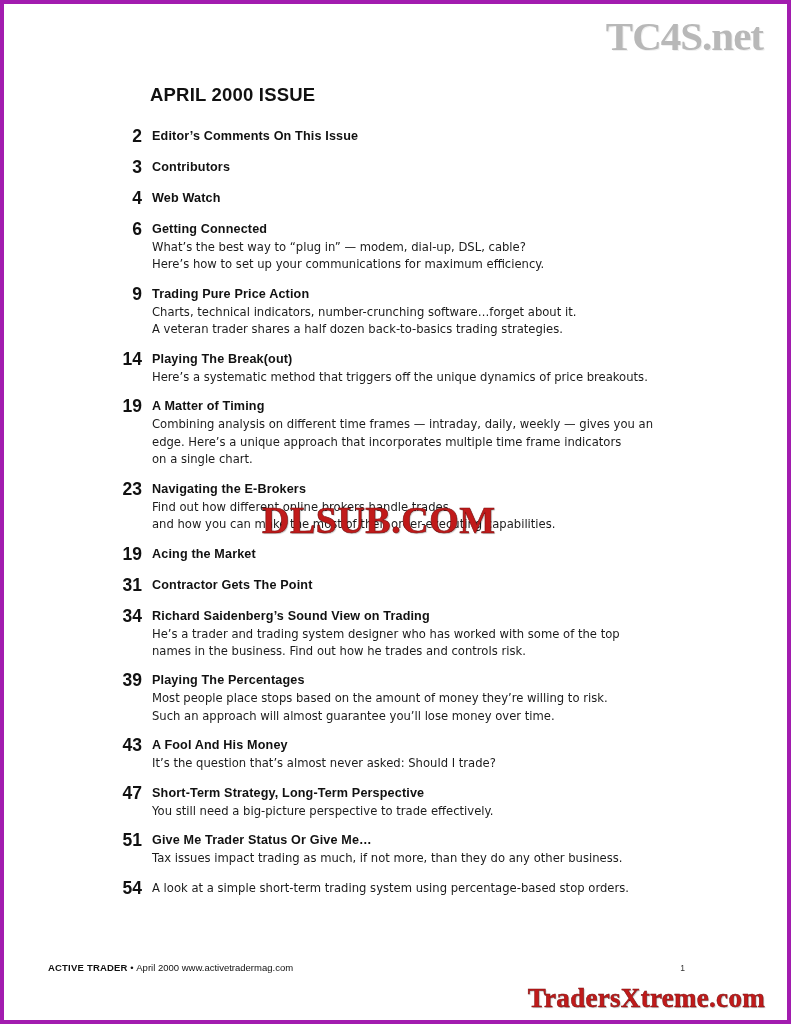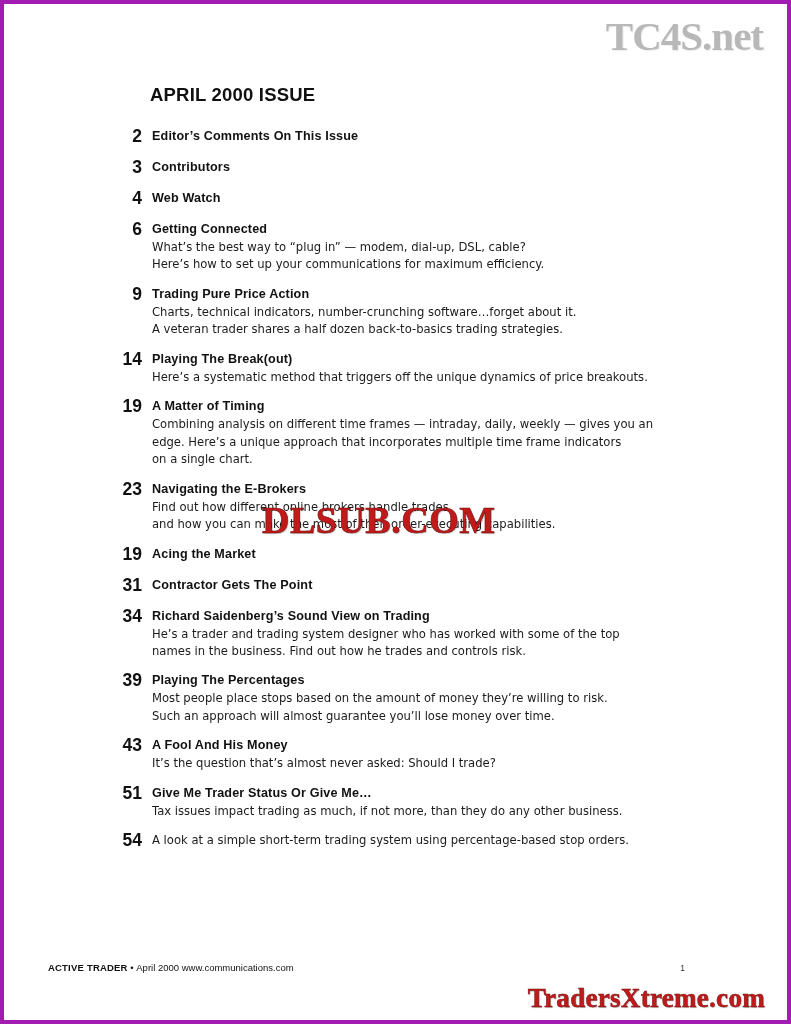--- a/index.html
+++ b/index.html
@@ -252,39 +252,46 @@
     </div>
 
     <div class="entry">
       <div class="pg">43</div>
       <div class="body">
         <div class="ttl">A Fool And His Money</div>
         <div class="desc">It’s the question that’s almost never asked: Should I trade?</div>
       </div>
     </div>
 
+    <div class="entry">
+      <div class="pg">47</div>
+      <div class="body">
+        <div class="ttl">Short-Term Strategy, Long-Term Perspective</div>
+        <div class="desc">You still need a big-picture perspective to trade effectively.</div>
+      </div>
+    </div>
 
     <div class="entry">
       <div class="pg">51</div>
       <div class="body">
         <div class="ttl">Give Me Trader Status Or Give Me…</div>
         <div class="desc">Tax issues impact trading as much, if not more, than they do any other business.</div>
       </div>
     </div>
 
     <div class="entry">
       <div class="pg">54</div>
       <div class="body">
         <div class="desc">A look at a simple short-term trading system using percentage-based stop orders.</div>
       </div>
     </div>
 
   </div>
 
   <div class="footer">
-    <div class="left"><b>ACTIVE TRADER</b>&nbsp;<span>•</span>&nbsp;<span>April 2000</span>&nbsp;<span>www.communications.com</span></div>
+    <div class="left"><b>ACTIVE TRADER</b>&nbsp;<span>•</span>&nbsp;<span>April 2000</span>&nbsp;<span>www.activetradermag.com</span></div>
     <div class="pagenum">1</div>
   </div>
 
   <div class="wm-center">DLSUB.COM</div>
   <div class="wm-bottom">TradersXtreme.com</div>
 
 </div>
 
 </body></html>

